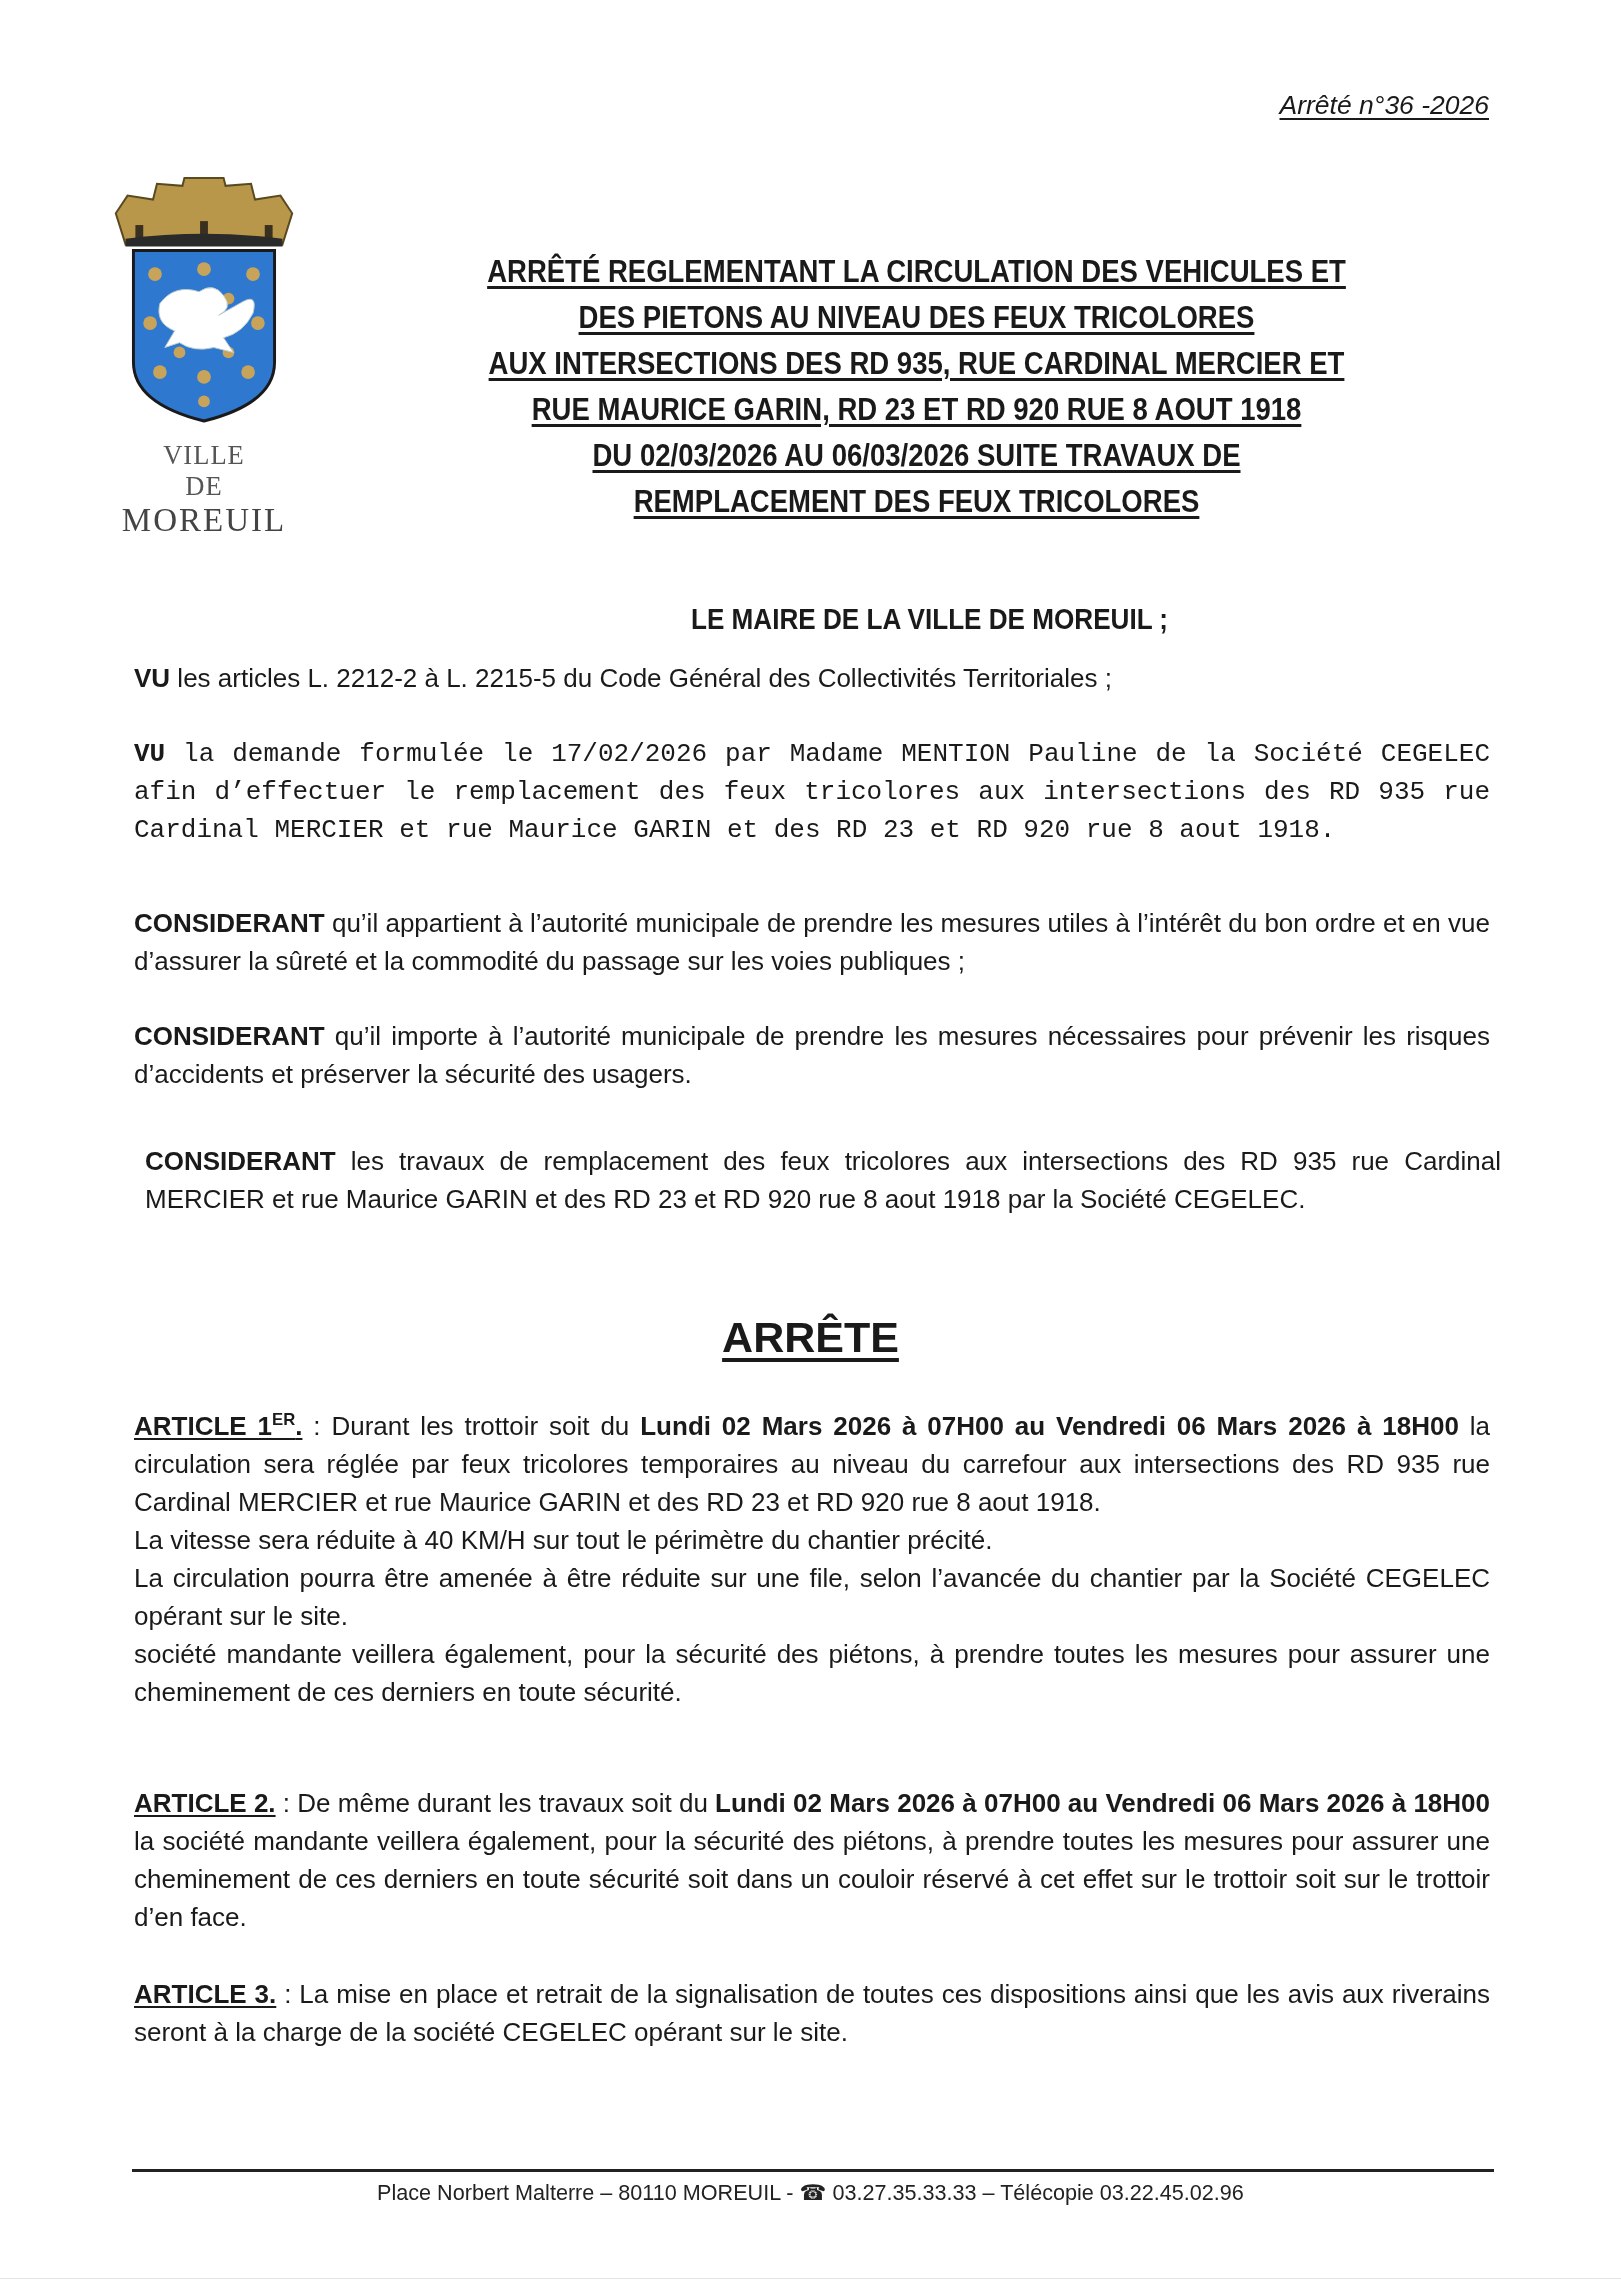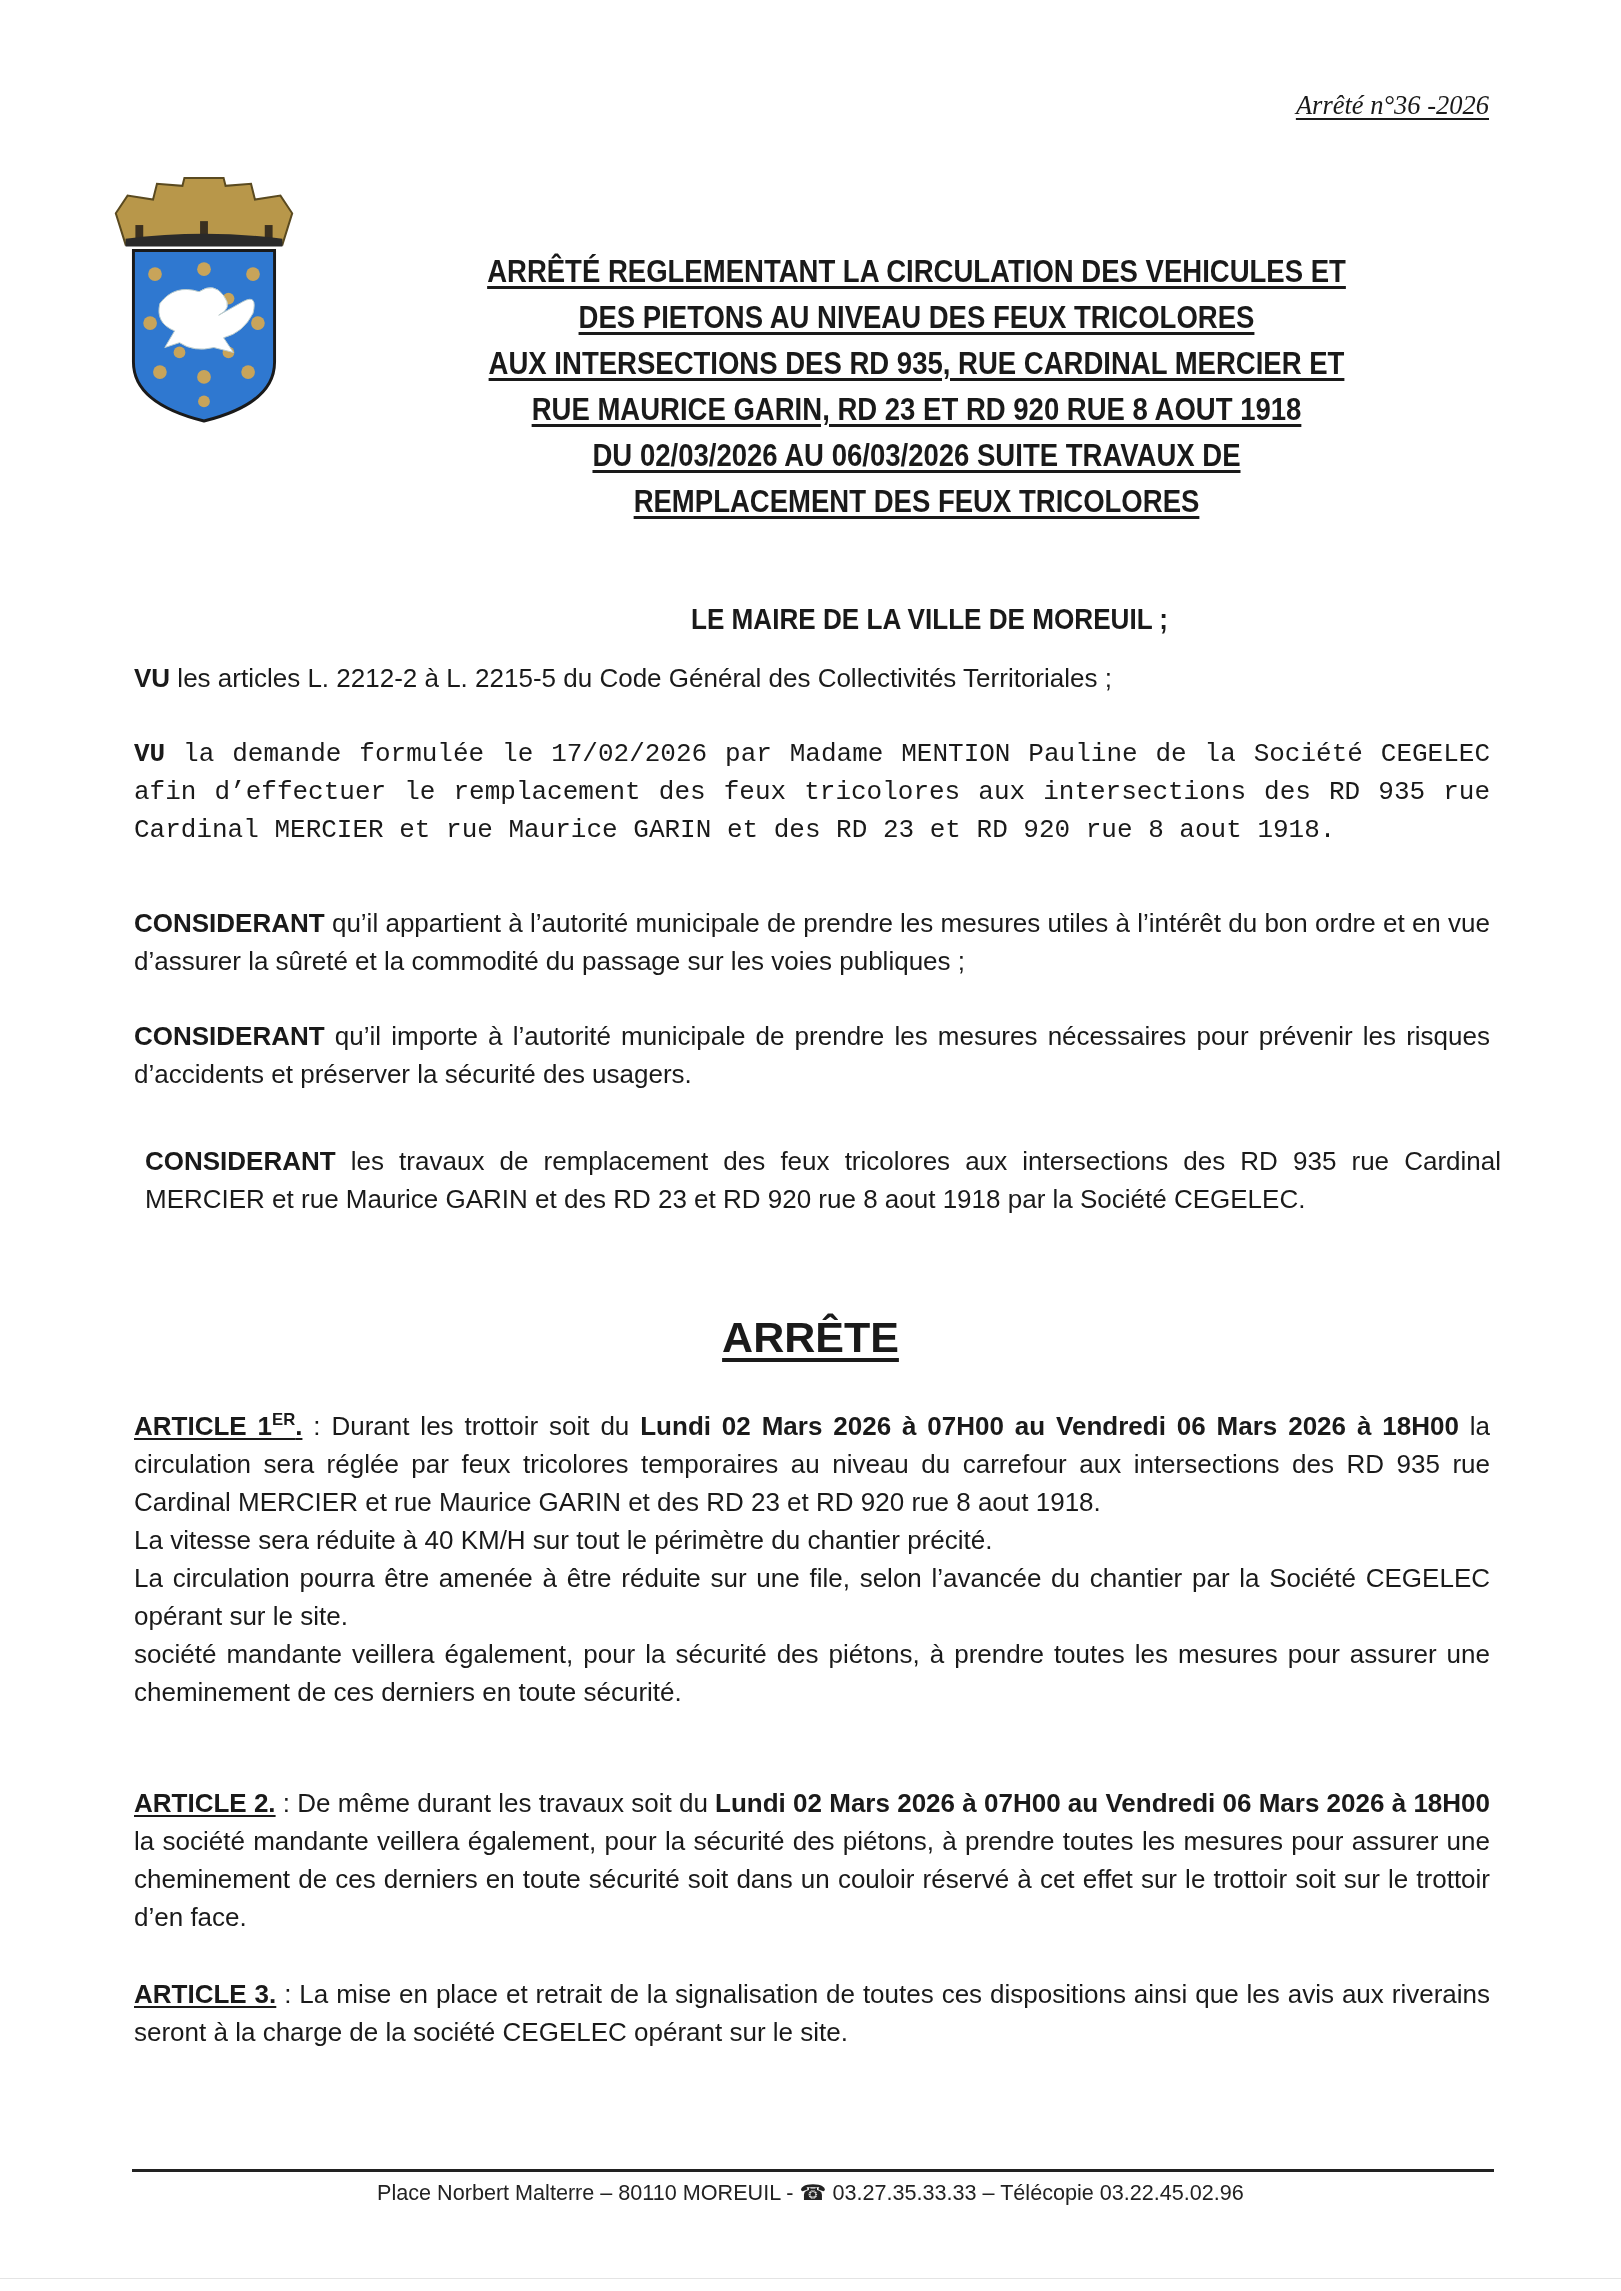--- a/index.html
+++ b/index.html
@@ -2,21 +2,21 @@
 <html><head>
 <meta charset="utf-8">
 <style>
   html, body { margin: 0; padding: 0; background: #ffffff; }
   body { width: 1621px; height: 2292px; position: relative; overflow: hidden;
          font-family: "Liberation Sans", sans-serif; color: #1a1a1a; }
   .page { position: absolute; left: 0; top: 0; width: 1621px; height: 2292px; }
 
   .ref { position: absolute; right: 132px; top: 90px; font-style: italic;
          font-size: 26.5px; text-decoration: underline; text-underline-offset: 3.9px;
-         font-family: Liberation Serif, serif; margin-left: 44px; }
+         font-family: Liberation Sans, sans-serif; margin-left: 44px; }
 
   .logo { position: absolute; left: 106px; top: 176px; width: 221px; }
   .logo svg { display: block; margin-left: 0px; }
   .logo-text { font-family: "Liberation Serif", serif; color: #555; text-align: center;
                width: 196px; margin-left: 0px; }
   .logo-text .l1 { font-size: 26.5px; letter-spacing: 1px; margin-top: 13.7px; }
   .logo-text .l2 { font-size: 26.5px; letter-spacing: 1px; }
   .logo-text .l3 { font-size: 33px; letter-spacing: 2px; color: #444; }
 
   .title { position: absolute; left: 353px; top: 248px; width: 1127px; text-align: center;
@@ -69,20 +69,25 @@
           <circle cx="145" cy="200" r="7"></circle>
         <circle cx="75" cy="125" r="6"></circle>
           <circle cx="125" cy="125" r="6"></circle>
         <circle cx="75" cy="180" r="6"></circle>
           <circle cx="125" cy="180" r="6"></circle>
         <circle cx="100" cy="230" r="6"></circle>
       </g>
 
       <path d="M55 130 Q70 110 95 118 Q110 108 120 122 Q130 135 115 142 L140 128 Q155 120 150 140 Q140 160 120 165 L130 180 L110 175 Q90 180 75 170 L60 175 L70 158 Q50 150 55 130 Z" fill="#ffffff" stroke="#bcc" stroke-width="1"></path>
     </svg>
+    <div class="logo-text">
+      <div class="l1">VILLE</div>
+      <div class="l2">DE</div>
+      <div class="l3">MOREUIL</div>
+    </div>
   </div>
 
   <div class="title">
     <span>ARRÊTÉ REGLEMENTANT  LA CIRCULATION DES VEHICULES ET</span>
     <span>DES PIETONS AU NIVEAU DES FEUX TRICOLORES</span>
     <span>AUX INTERSECTIONS DES RD 935, RUE CARDINAL MERCIER ET</span>
     <span>RUE MAURICE GARIN, RD 23 ET RD 920 RUE 8 AOUT 1918</span>
     <span>DU 02/03/2026 AU 06/03/2026 SUITE TRAVAUX DE</span>
     <span>REMPLACEMENT DES FEUX TRICOLORES</span>
   </div>

